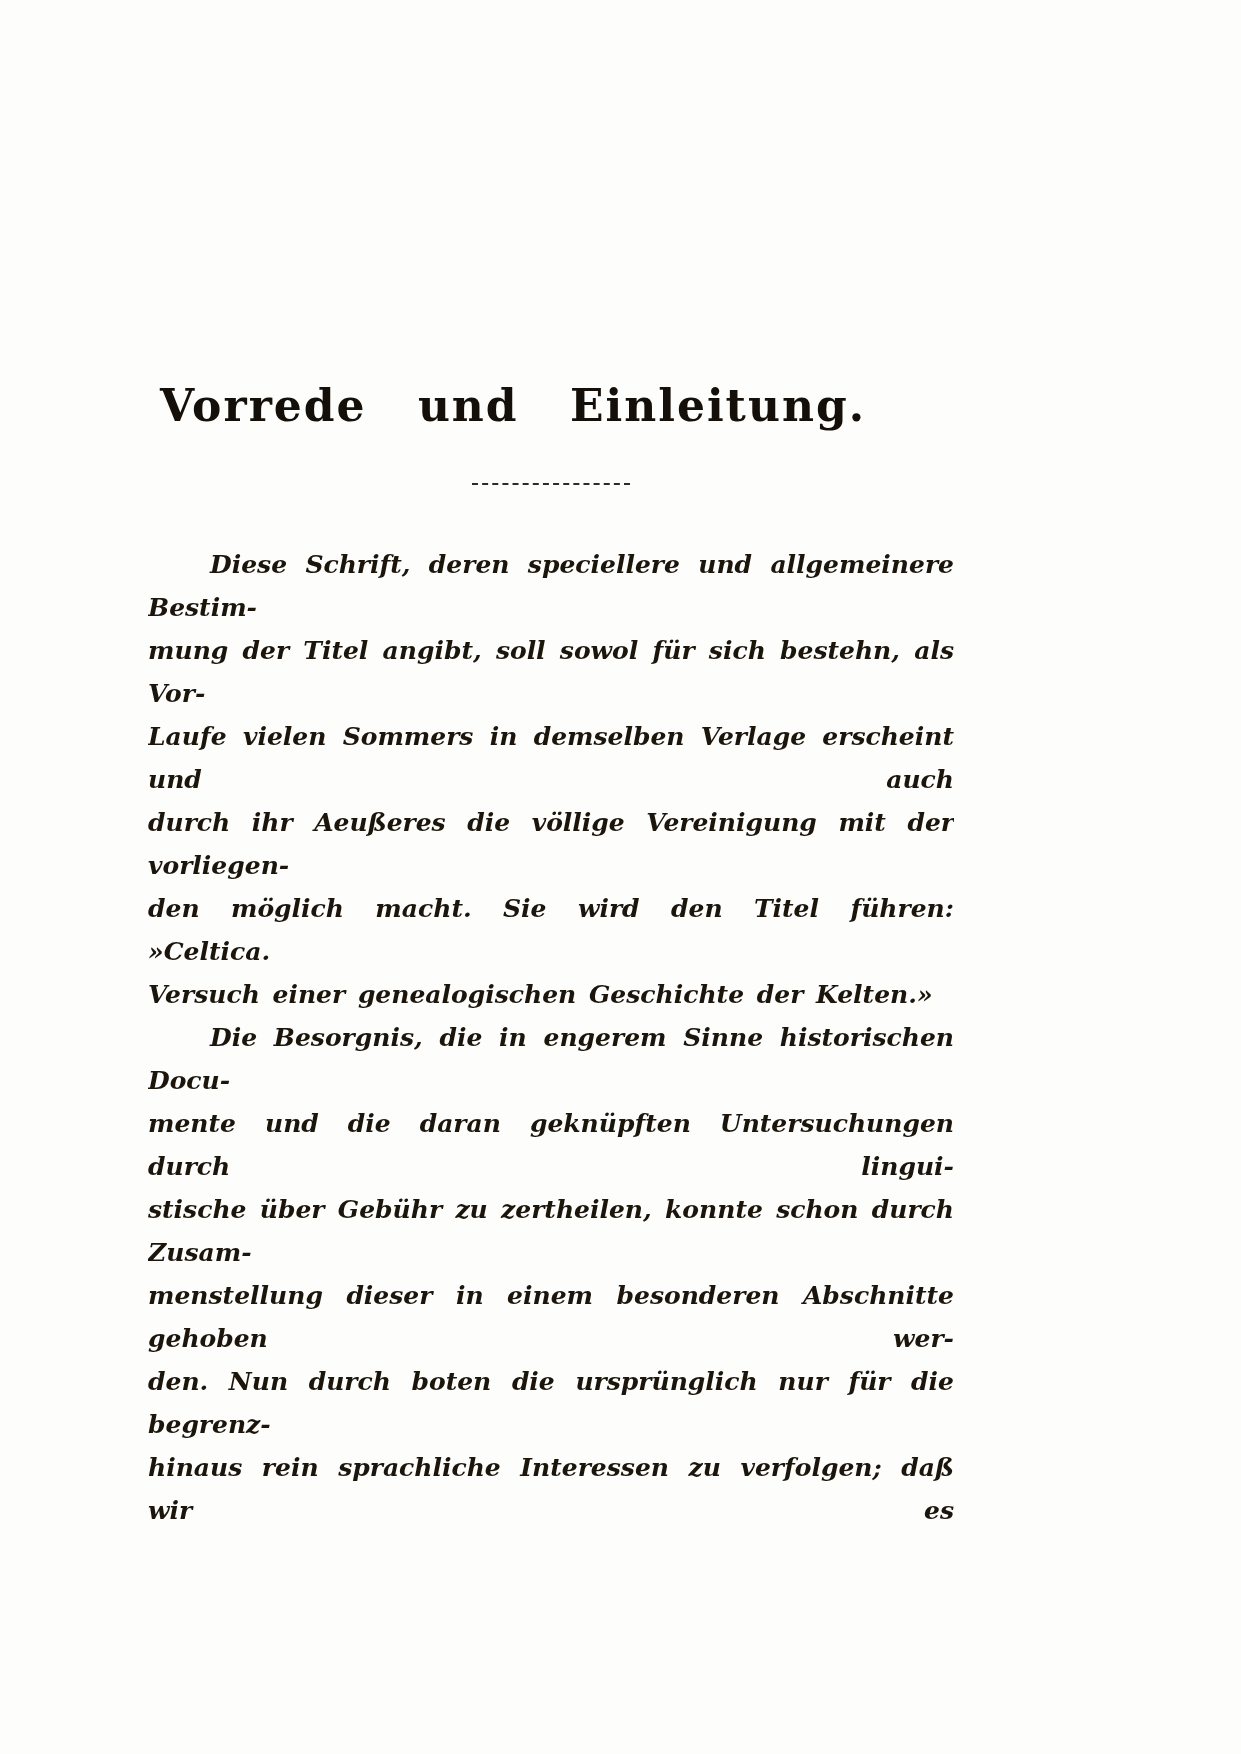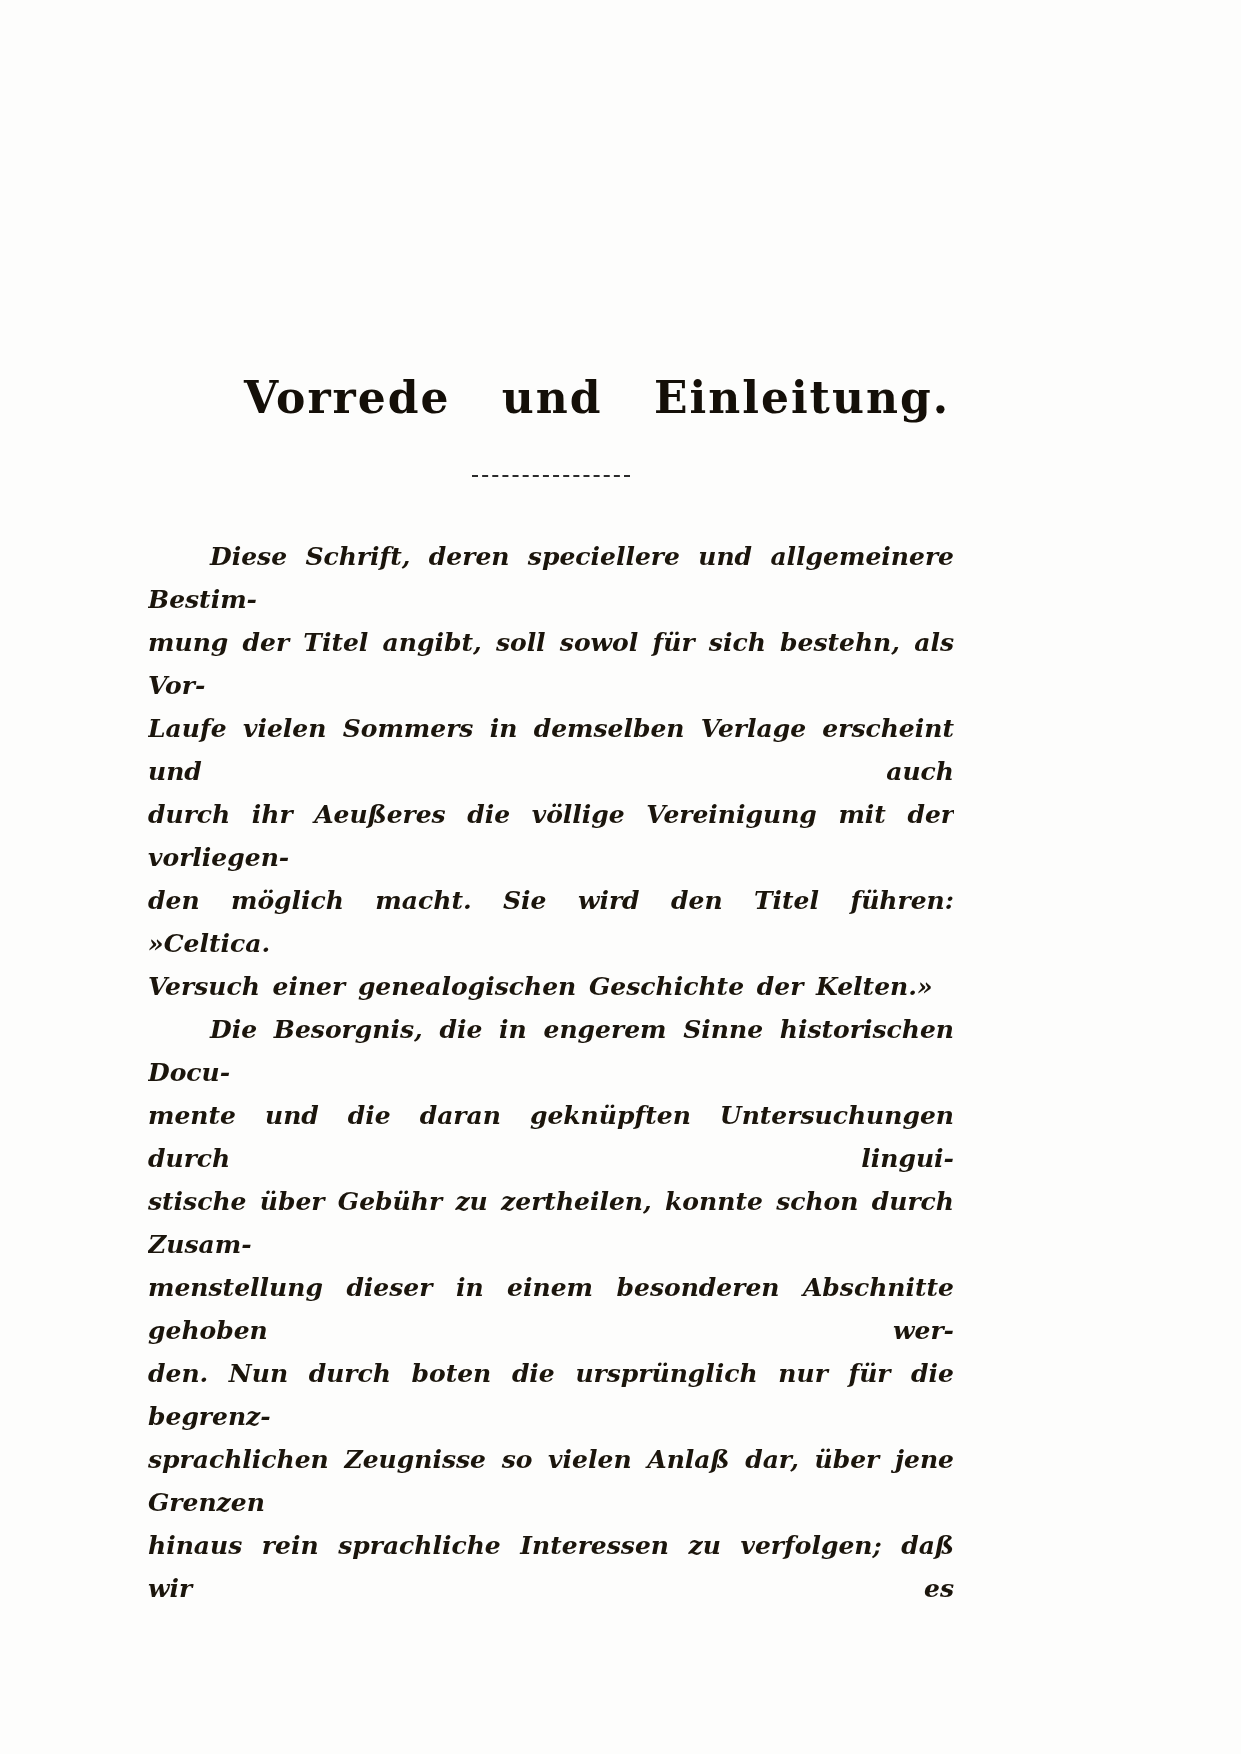--- a/index.html
+++ b/index.html
@@ -15,24 +15,24 @@
     font-family: "DejaVu Serif", serif;
     overflow: hidden;
   }
   .page {
     position: absolute;
     left: 148px;
     top: 368px;
     width: 806px;
   }
   .title {
-    margin: 4px;
+    margin: 12px;
     font-size: 44px;
     font-weight: bold;
-    text-align: right;
+    text-align: left;
     letter-spacing: 2px;
     word-spacing: 34px;
     color: #140f08;
   }
   .divider {
     width: 158px;
     height: 0;
     border-top: 2px dashed #2b2b2b;
     margin: 52px auto 58px auto;
   }
@@ -76,19 +76,18 @@
       <div class="line">den möglich macht.  Sie wird den Titel führen: »Celtica.</div>
       <div class="line lastleft">Versuch einer genealogischen Geschichte der Kelten.»</div>
     </div>
 
     <div class="para">
       <div class="line first">Die Besorgnis, die in engerem Sinne historischen Docu-</div>
       <div class="line">mente und die daran geknüpften Untersuchungen durch lingui-</div>
       <div class="line">stische über Gebühr zu zertheilen, konnte schon durch Zusam-</div>
       <div class="line">menstellung dieser in einem besonderen Abschnitte gehoben wer-</div>
       <div class="line">den.  Nun durch boten die ursprünglich nur für die begrenz-</div>
-      <div class="line">sprachlichen Zeugnisse so vielen Anlaß dar, über jene Grenzen</div>
       <div class="line">hinaus rein sprachliche Interessen zu verfolgen; daß wir es</div>
     </div>
 
   </div>
 
 </div>
 
 </body></html>

